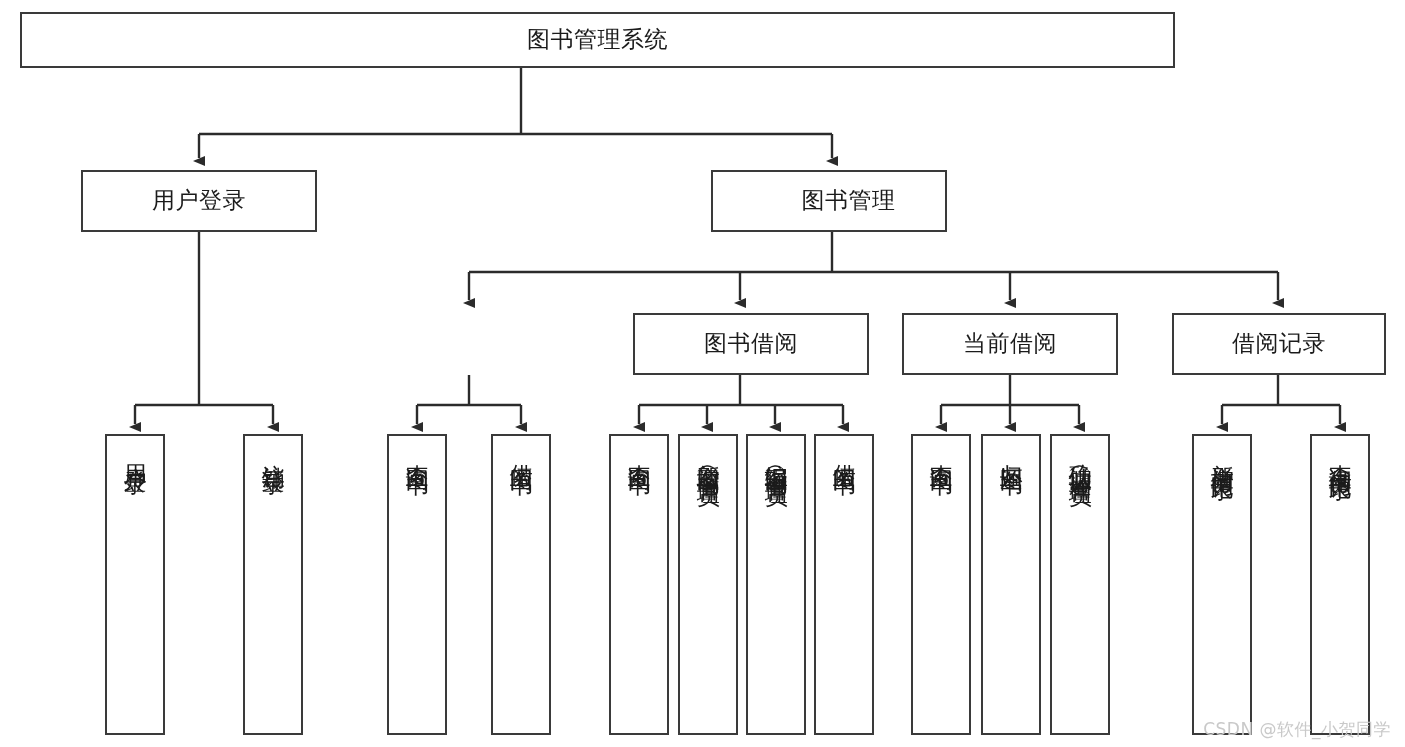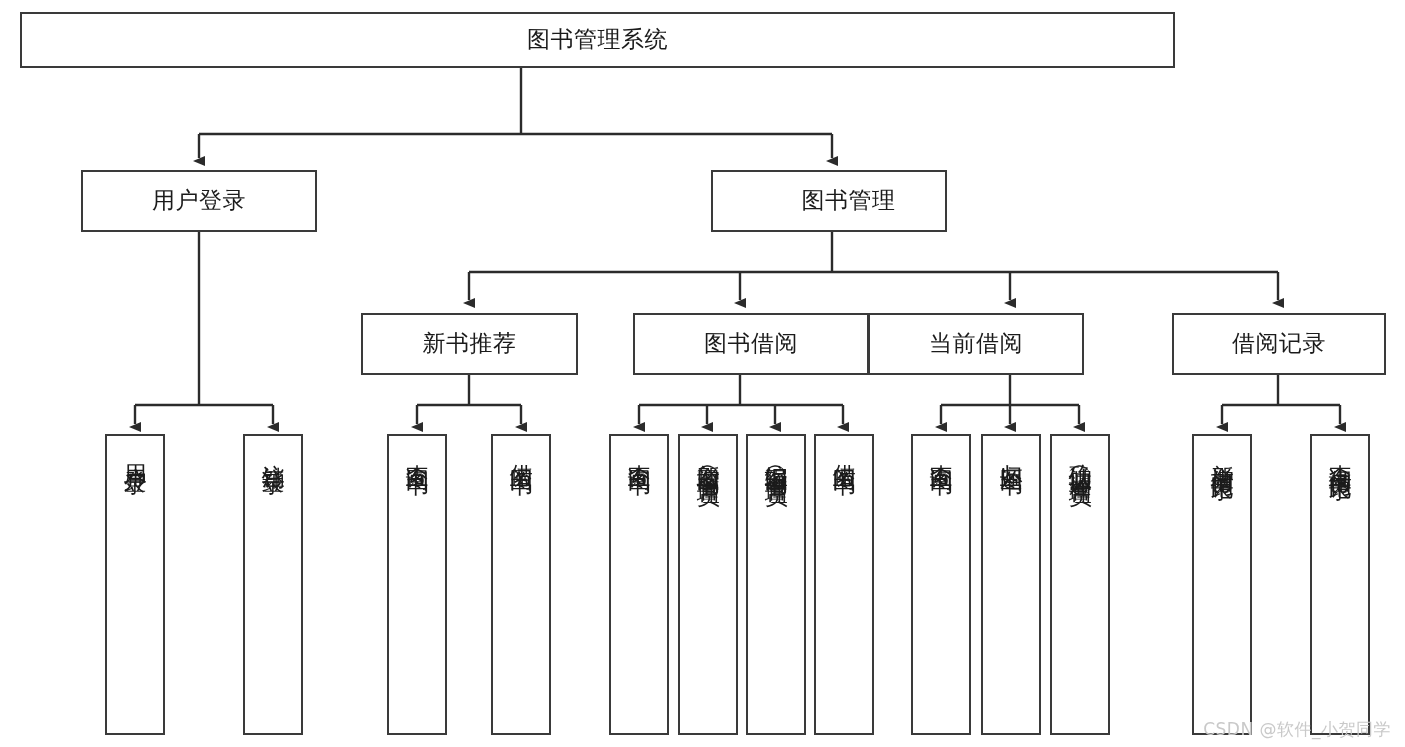--- a/index.html
+++ b/index.html
@@ -136,27 +136,24 @@
     <span class="node-label">图书管理系统</span>
   </div>
 
   <div class="node horiz" style="left:81px; top:170px; width:236px; height:62px;">
     <span class="node-label">用户登录</span>
   </div>
   <div class="node horiz" style="left:711px; top:170px; width:236px; height:62px;padding-left:39px;">
     <span class="node-label">图书管理</span>
   </div>
 
-  <div class="node horiz" style="left:361px; top:313px; width:217px; height:62px;">
-    <span class="node-label">新书推荐</span>
-  </div>
   <div class="node horiz" style="left:633px; top:313px; width:236px; height:62px;">
     <span class="node-label">图书借阅</span>
   </div>
-  <div class="node horiz" style="left:868px; top:313px; width:216px; height:62px;">
+  <div class="node horiz" style="left:902px; top:313px; width:216px; height:62px;">
     <span class="node-label">当前借阅</span>
   </div>
   <div class="node horiz" style="left:1172px; top:313px; width:214px; height:62px;">
     <span class="node-label">借阅记录</span>
   </div>
 
   <div class="node vert" style="left:105px; top:434px; width:60px; height:301px;">
     <span class="node-label">用户登录</span>
   </div>
   <div class="node vert" style="left:243px; top:434px; width:60px; height:301px;">

